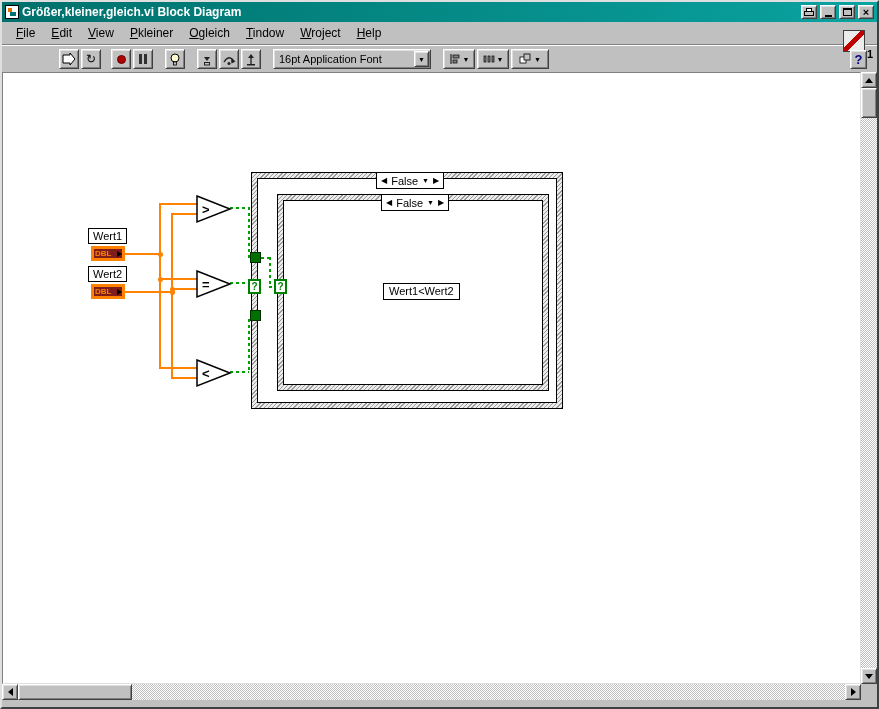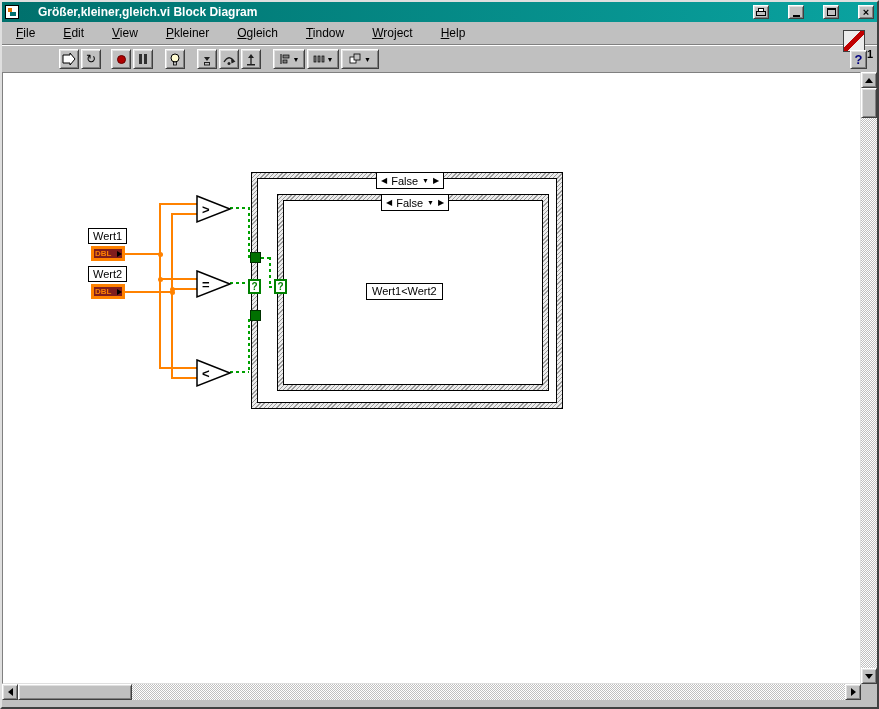--- a/index.html
+++ b/index.html
@@ -16,38 +16,38 @@
     background:#c0c0c0;
     border:1px solid;border-color:#fff #404040 #404040 #fff;
     box-shadow:inset 1px 1px 0 #dfdfdf, inset -1px -1px 0 #808080;
     display:flex;align-items:center;justify-content:center;
     padding:0;color:#000;
   }
   
   .titlebar{
     position:absolute;left:0;top:0;width:875px;height:20px;
     background:linear-gradient(90deg,var(--titlebar-start,#00706c),var(--titlebar-end,#0aa3a0));
-    display:flex;align-items:center;padding:0 3px;gap:19px;
+    display:flex;align-items:center;padding:0 3px;gap:3px;
   }
   .app-icon{width:14px;height:14px;background:#fff;border:1px solid #000;position:relative;flex:none;}
   .app-icon i{position:absolute;left:2px;top:2px;width:4px;height:4px;background:#e07000;}
   .app-icon b{position:absolute;right:2px;bottom:2px;width:6px;height:4px;background:#007070;}
   .title-text{flex:1;color:#fff;font-size:12px;font-weight:bold;white-space:nowrap;overflow:hidden;}
   .tbtn{width:16px;height:14px;font-size:11px;font-weight:bold;line-height:10px;flex:none;}
   .glyph-min{width:7px;height:2px;background:#000;margin-top:8px;}
   .glyph-max{width:9px;height:8px;border:1px solid #000;border-top-width:2px;}
   .printer-icon{position:relative;width:10px;height:9px;}
   .printer-icon .paper{position:absolute;left:2px;top:0;width:6px;height:4px;background:#fff;border:1px solid #000;}
   .printer-icon .bodyp{position:absolute;left:0;top:3px;width:10px;height:5px;background:#c0c0c0;border:1px solid #000;}
   
   .menubar{
     position:absolute;left:0;top:20px;width:875px;height:23px;
     display:flex;align-items:center;padding-left:6px;
     border-bottom:1px solid #808080;box-shadow:0 1px 0 #fff;
-    font-size:12px;color:#000;gap:12px;
+    font-size:12px;color:#000;
   }
   .menu-item{padding:3px 8px;cursor:default;}
   .menu-item u{text-decoration:underline;}
   
   .toolbar{
     position:absolute;left:0;top:44px;width:875px;height:26px;
     display:flex;align-items:center;gap:2px;padding-left:57px;
   }
   .toolbtn{width:20px;height:20px;flex:none;font-size:12px;}
   .sp6{width:6px;flex:none;} .sp8{width:8px;flex:none;}
@@ -199,20 +199,26 @@
         <circle cx="7" cy="11.5" r="1.5" fill="#202020"></circle>
       </svg>
     </button>
     <button class="btn98 toolbtn">
       <svg width="14" height="14">
         <line x1="7" y1="12" x2="7" y2="5" stroke="#202020" stroke-width="1.3"></line>
         <polygon points="4,6 7,2 10,6" fill="#202020"></polygon>
         <rect x="3" y="12" width="8" height="1.5" fill="#202020"></rect>
       </svg>
     </button>
+    <div class="combo">
+      <span class="combo-text">16pt Application Font</span>
+      <button class="btn98 combo-arrow">
+        <span>▼</span>
+      </button>
+    </div>
     <span class="sp8"></span>
     <button class="btn98 dropbtn">
       <svg width="12" height="12">
         <line x1="2" y1="1" x2="2" y2="11" stroke="#000"></line>
           <rect x="4" y="2" width="6" height="3" fill="#808080" stroke="#000" stroke-width="0.7"></rect>
           <rect x="4" y="7" width="4" height="3" fill="#808080" stroke="#000" stroke-width="0.7"></rect>
       </svg>
       <span>▼</span>
     </button>
     <button class="btn98 dropbtn">
@@ -304,21 +310,21 @@
       <span>False</span>
       <span class="dn">▼</span>
       <span class="arr">▶</span>
     </div>
 
     <div class="sel-term" style="left:245px;top:206px;">?</div>
     <div class="sel-term" style="left:271px;top:206px;">?</div>
     <div class="tunnel" style="left:247px;top:179px;"></div>
     <div class="tunnel" style="left:247px;top:237px;"></div>
 
-    <div class="string-const" style="left:363px;top:210px;">Wert1&lt;Wert2</div>
+    <div class="string-const" style="left:380px;top:210px;">Wert1&lt;Wert2</div>
   </div>
 
   <div id="vscroll" class="scroll-track">
     <button class="btn98 sbtn" style="left:0;top:0;">
         <span class="tri tri-up"></span>
       </button>
     <div class="thumb" style="left:0;top:16px;width:16px;height:30px;"></div>
     <button class="btn98 sbtn" style="left:0;top:596px;">
         <span class="tri tri-down"></span>
       </button>

